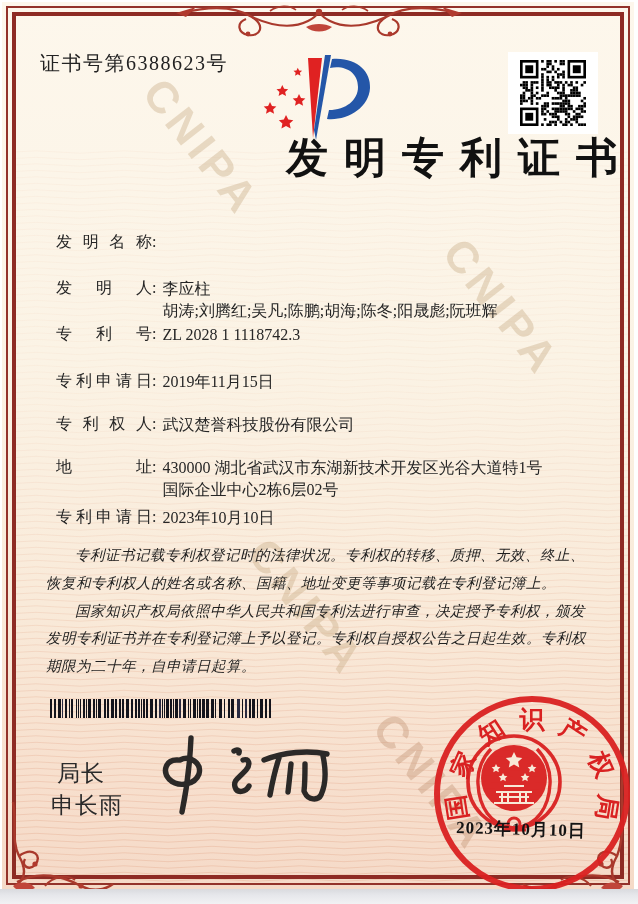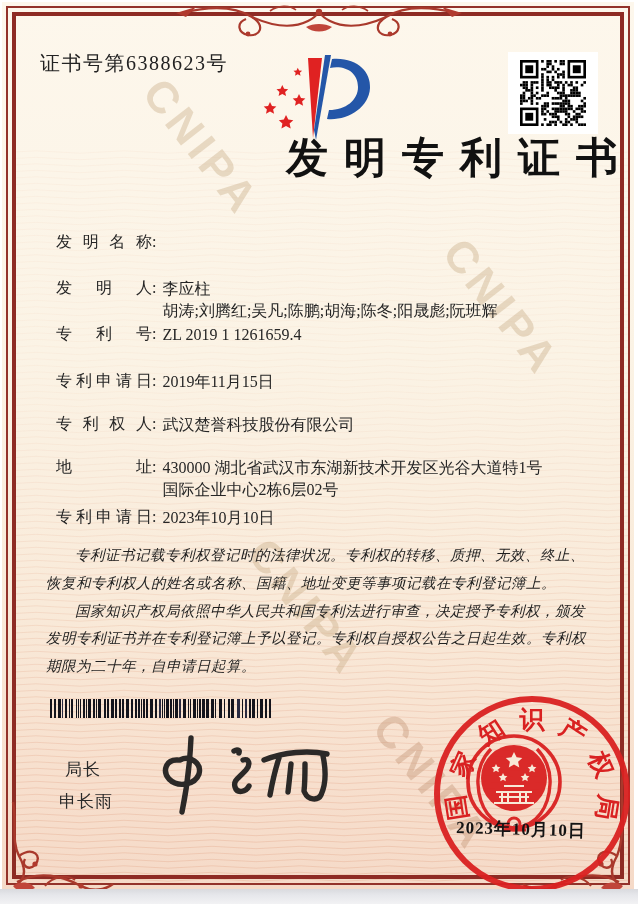--- a/index.html
+++ b/index.html
@@ -58,21 +58,21 @@
   .vline{display:block;white-space:nowrap;}
   .frow7b{position:absolute;left:330px;top:0;white-space:nowrap;}
   .legal{
     position:absolute;left:44px;top:540px;width:552px;z-index:5;
     font-size:14.5px;line-height:1.92;color:#1f1f1f;font-style:italic;
   }
   .legal p{margin:0;text-indent:2em;letter-spacing:0.5px;}
   .barcode{position:absolute;left:48px;top:697px;z-index:5;}
   .signer-title,.signer-name{
     position:absolute;z-index:5;font-family:"Liberation Sans","DejaVu Sans",sans-serif;
-    font-size:17px;color:#2a2a2a;letter-spacing:1px;margin-left:8px;
+    font-size:23px;color:#2a2a2a;letter-spacing:1px;
   }
   .signer-title{left:55px;top:756px;}
   .signer-name{left:49px;top:788px;}
   .signature{position:absolute;left:136px;top:706px;z-index:5;}
   .seal{position:absolute;left:430px;top:692px;width:200px;height:200px;z-index:6;}
   .seal svg{position:absolute;left:0;top:0;}
   .seal-char{
     position:absolute;z-index:7;color:#d92121;font-weight:bold;font-size:25px;
     font-family:"Liberation Serif","DejaVu Serif",serif;
   }
@@ -507,21 +507,21 @@
 
     <div class="title">发明专利证书</div>
 
     <div class="frow" style="top:230px">
       <span class="flabel"><span class="ltxt">发明名称</span><span class="colon">:</span></span>
     </div>
     <div class="frow" style="top:276px">
       <span class="flabel"><span class="ltxt">发明人</span><span class="colon">:</span></span><span class="fvalue"><span class="vline">李应柱</span><span class="vline">胡涛;刘腾红;吴凡;陈鹏;胡海;陈冬;阳晟彪;阮班辉</span></span>
     </div>
     <div class="frow" style="top:322px">
-      <span class="flabel"><span class="ltxt">专利号</span><span class="colon">:</span></span><span class="fvalue"><span class="vline">ZL 2019 1 1261659.4</span></span>
+      <span class="flabel"><span class="ltxt">专利号</span><span class="colon">:</span></span><span class="fvalue"><span class="vline">ZL 2028 1 1118742.3</span></span>
     </div>
     <div class="frow" style="top:369px">
       <span class="flabel"><span class="ltxt">专利申请日</span><span class="colon">:</span></span><span class="fvalue"><span class="vline">2019年11月15日</span></span>
     </div>
     <div class="frow" style="top:412px">
       <span class="flabel"><span class="ltxt">专利权人</span><span class="colon">:</span></span><span class="fvalue"><span class="vline">武汉楚誉科技股份有限公司</span></span>
     </div>
     <div class="frow" style="top:455px">
       <span class="flabel"><span class="ltxt">地址</span><span class="colon">:</span></span><span class="fvalue"><span class="vline">430000 湖北省武汉市东湖新技术开发区光谷大道特1号</span><span class="vline">国际企业中心2栋6层02号</span></span>
     </div>

